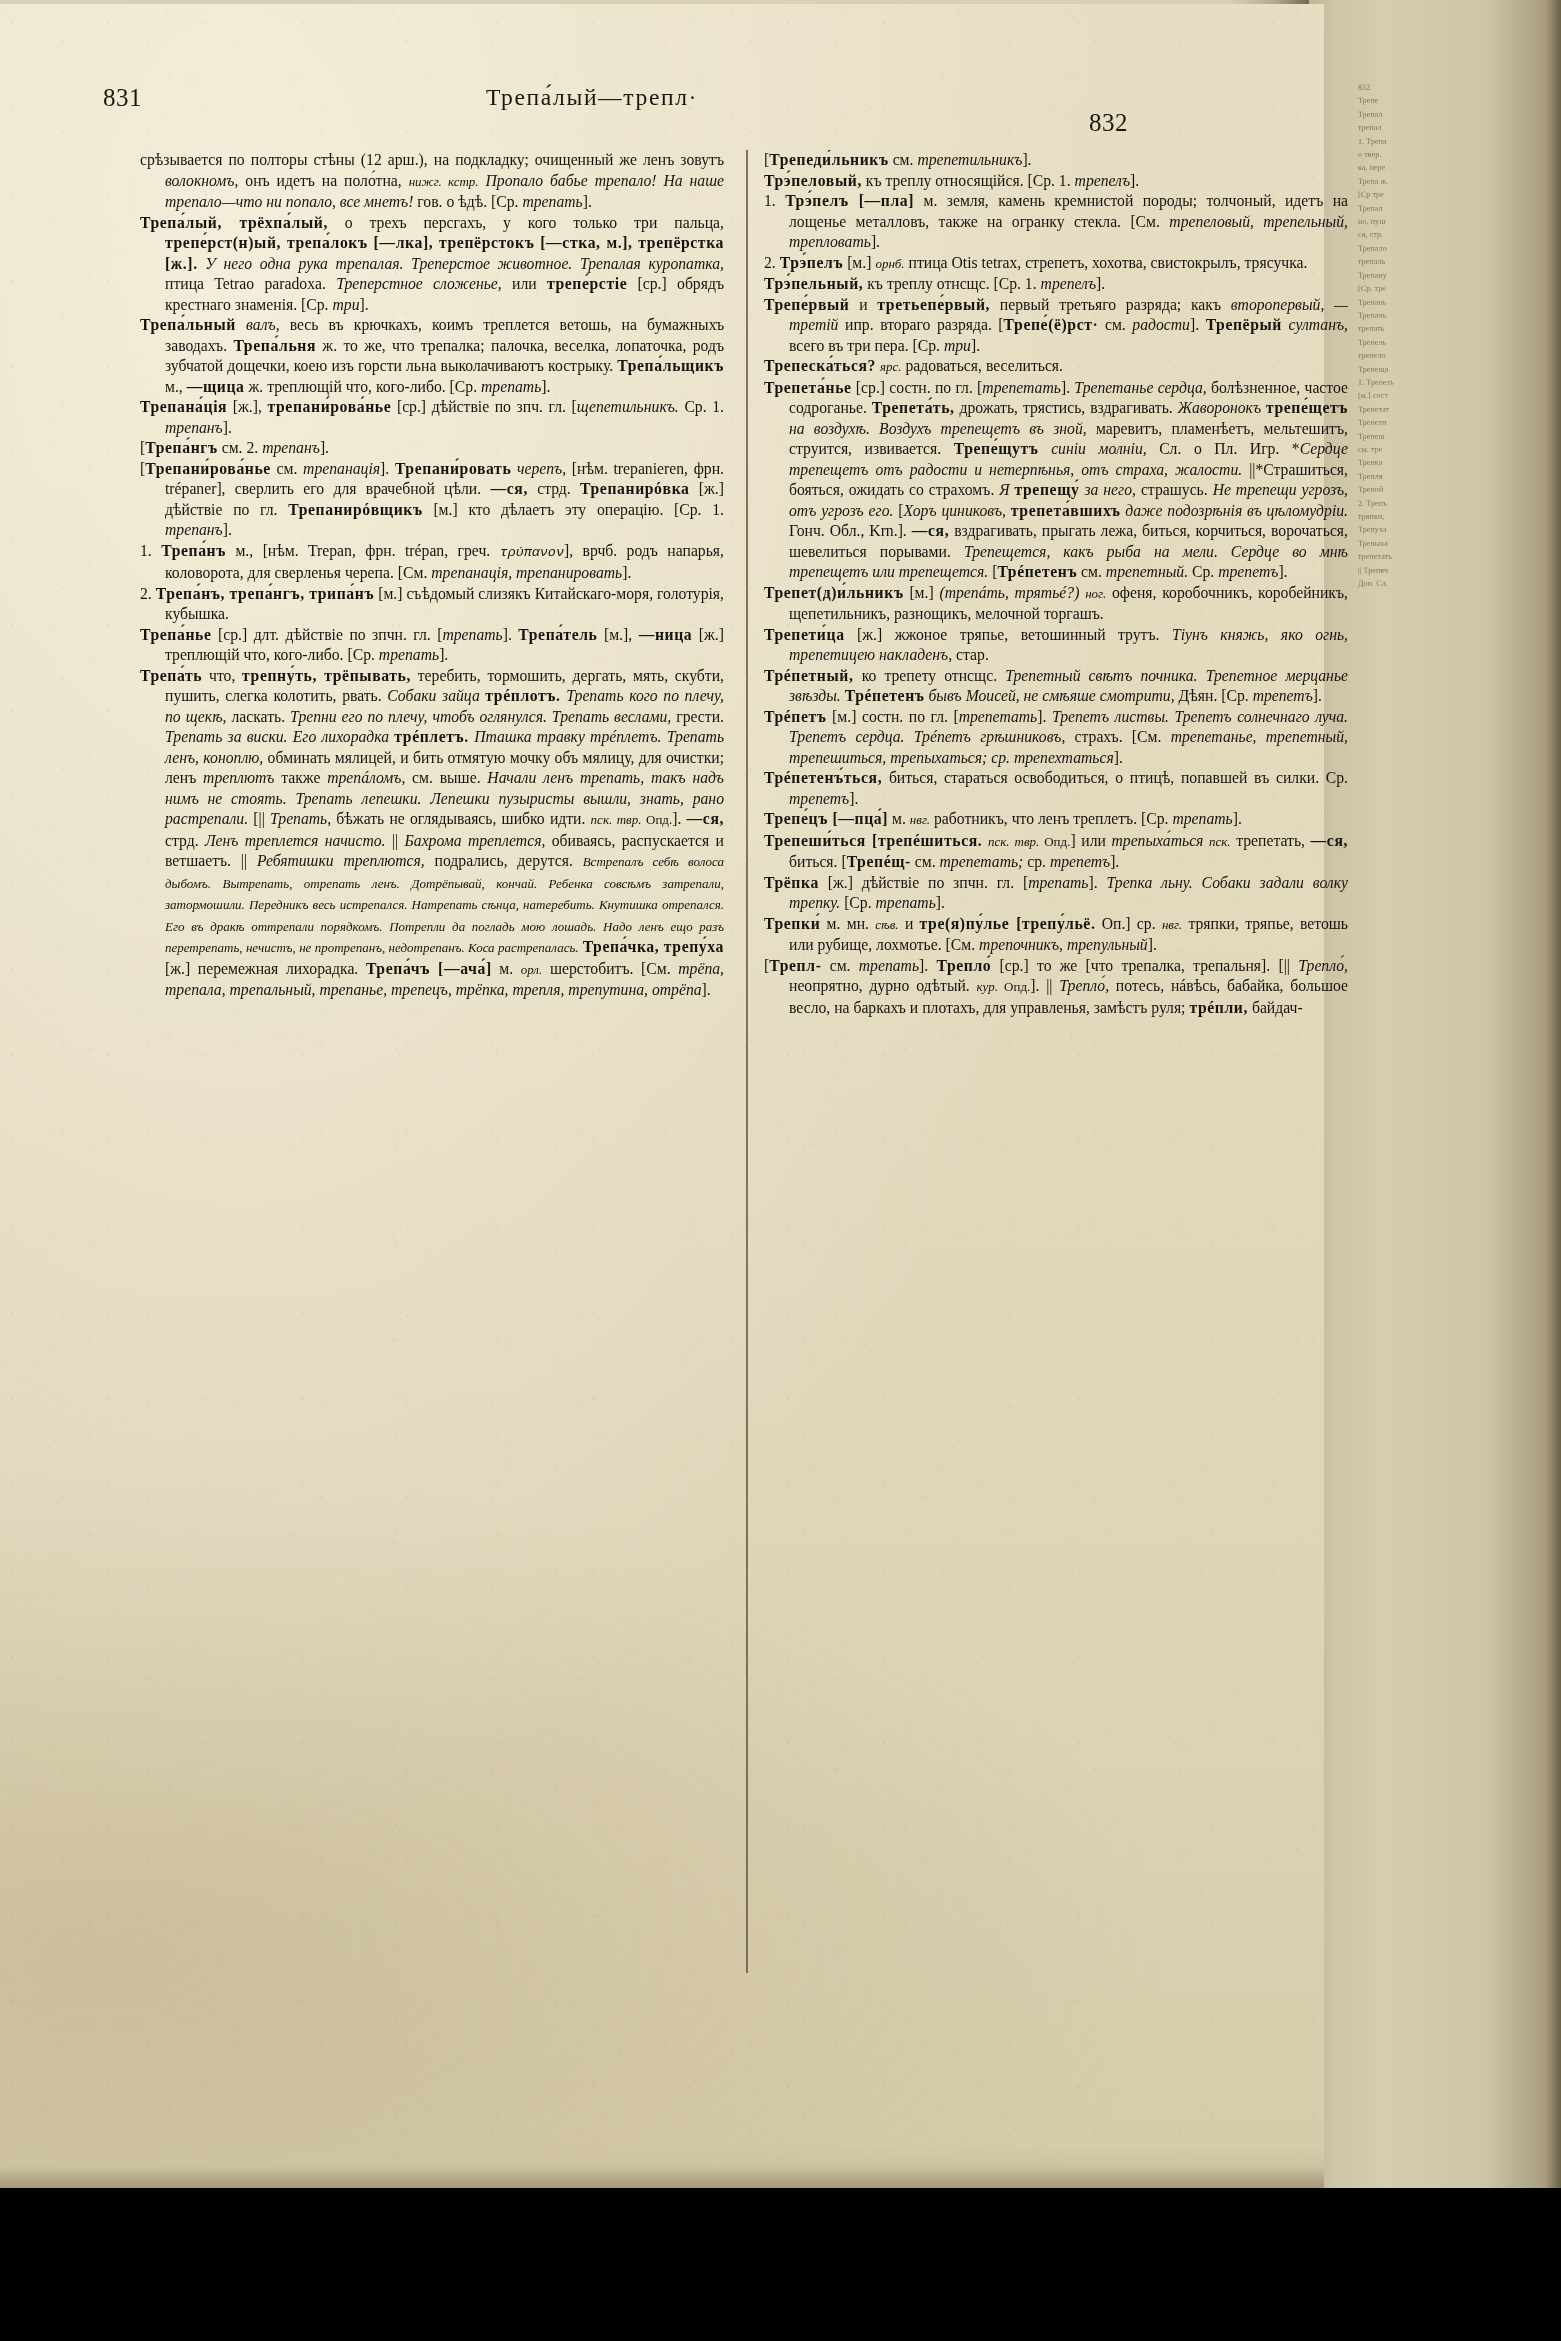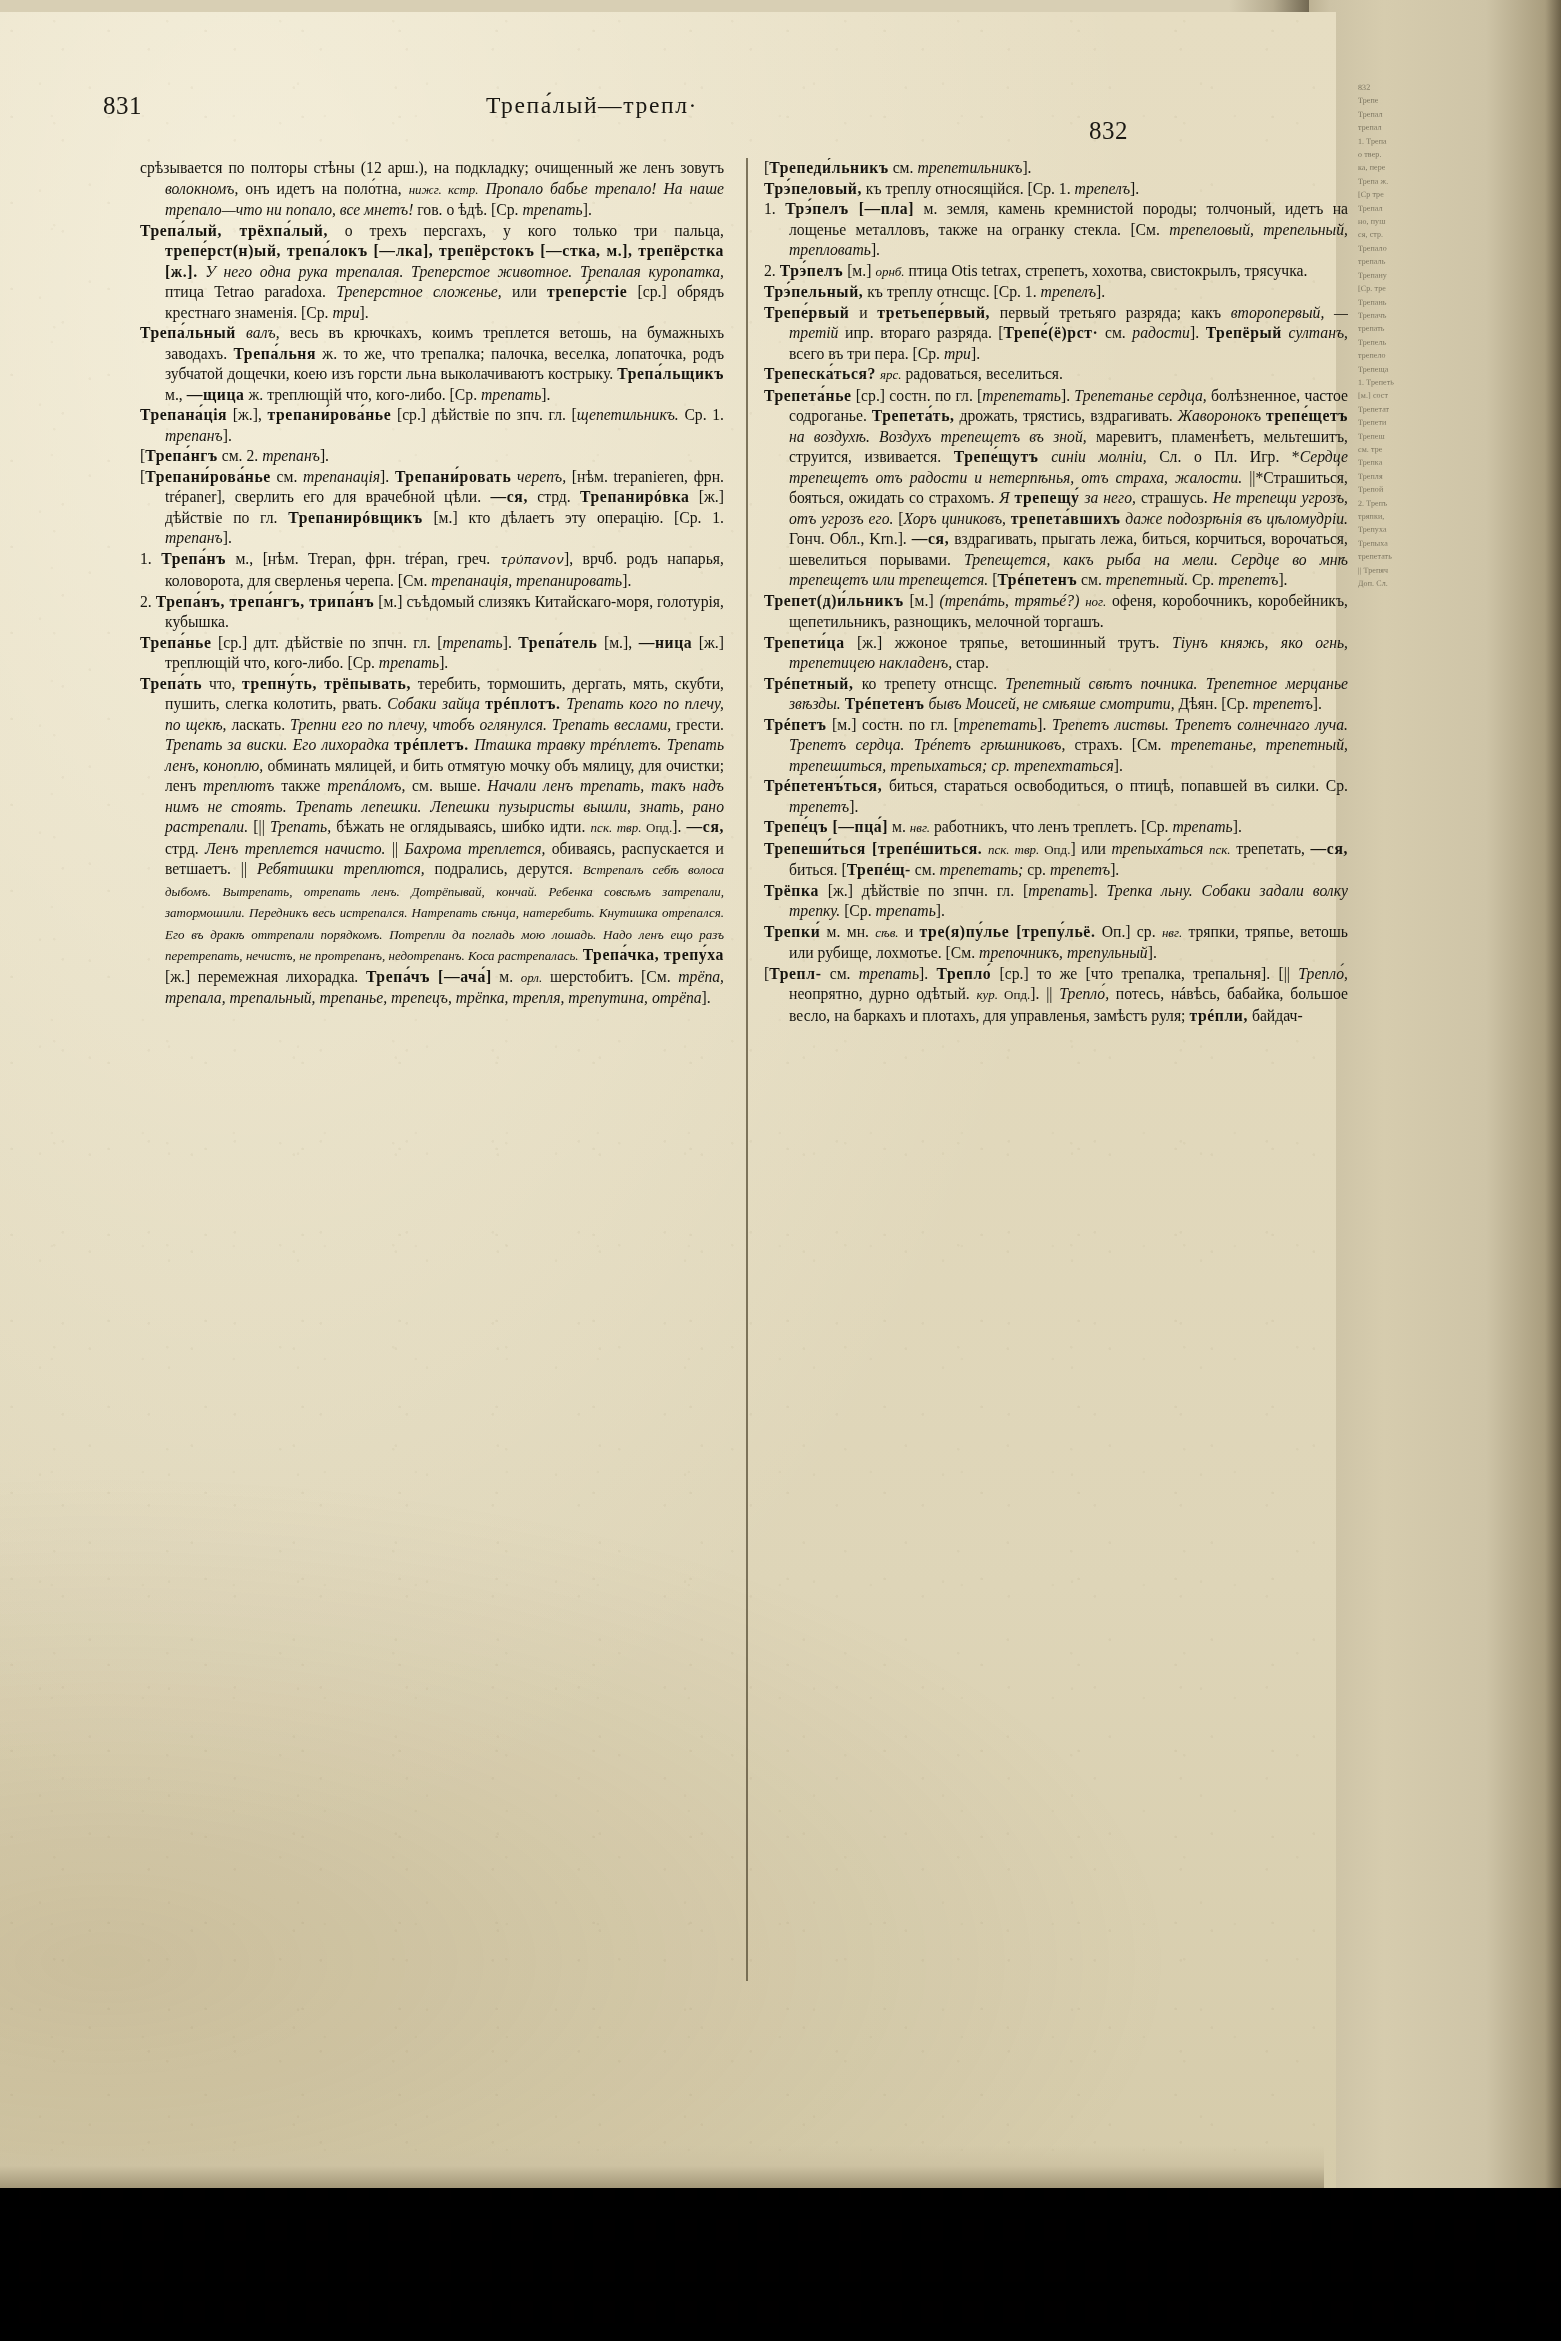--- a/index.html
+++ b/index.html
@@ -44,26 +44,25 @@
 
   
   #gutter{
     position:absolute;right:252px;top:0;width:80px;height:2188px;
     background:linear-gradient(90deg,rgba(90,78,52,0) 0%,rgba(102,89,60,.30) 55%,rgba(60,50,30,.65) 100%);
     pointer-events:none;
   }
 
   
   #page{
-    position:absolute;left:0;top:12px;width:1324px;height:2188px;
+    position:absolute;left:0;top:4px;width:1324px;height:2188px;
     background:
       radial-gradient(ellipse at 18% 12%, rgba(255,252,238,.55), rgba(255,252,238,0) 58%),
       linear-gradient(180deg,#e6ddc2 0%,#e3dabe 38%,#ded5b8 72%,#d5cbaa 100%);
     color:#1d1b16;
-    padding-left:12px;
   }
   
   #grain{
     position:absolute;left:0;top:0;width:1324px;height:2188px;
     background-image:
       radial-gradient(circle at 12% 22%, rgba(150,130,90,.13) 0 1.1px, transparent 1.6px),
       radial-gradient(circle at 48% 9%,  rgba(150,130,90,.10) 0 1.1px, transparent 1.6px),
       radial-gradient(circle at 73% 41%, rgba(150,130,90,.12) 0 1.1px, transparent 1.6px),
       radial-gradient(circle at 31% 67%, rgba(150,130,90,.10) 0 1.1px, transparent 1.6px),
       radial-gradient(circle at 88% 78%, rgba(150,130,90,.12) 0 1.1px, transparent 1.6px),

